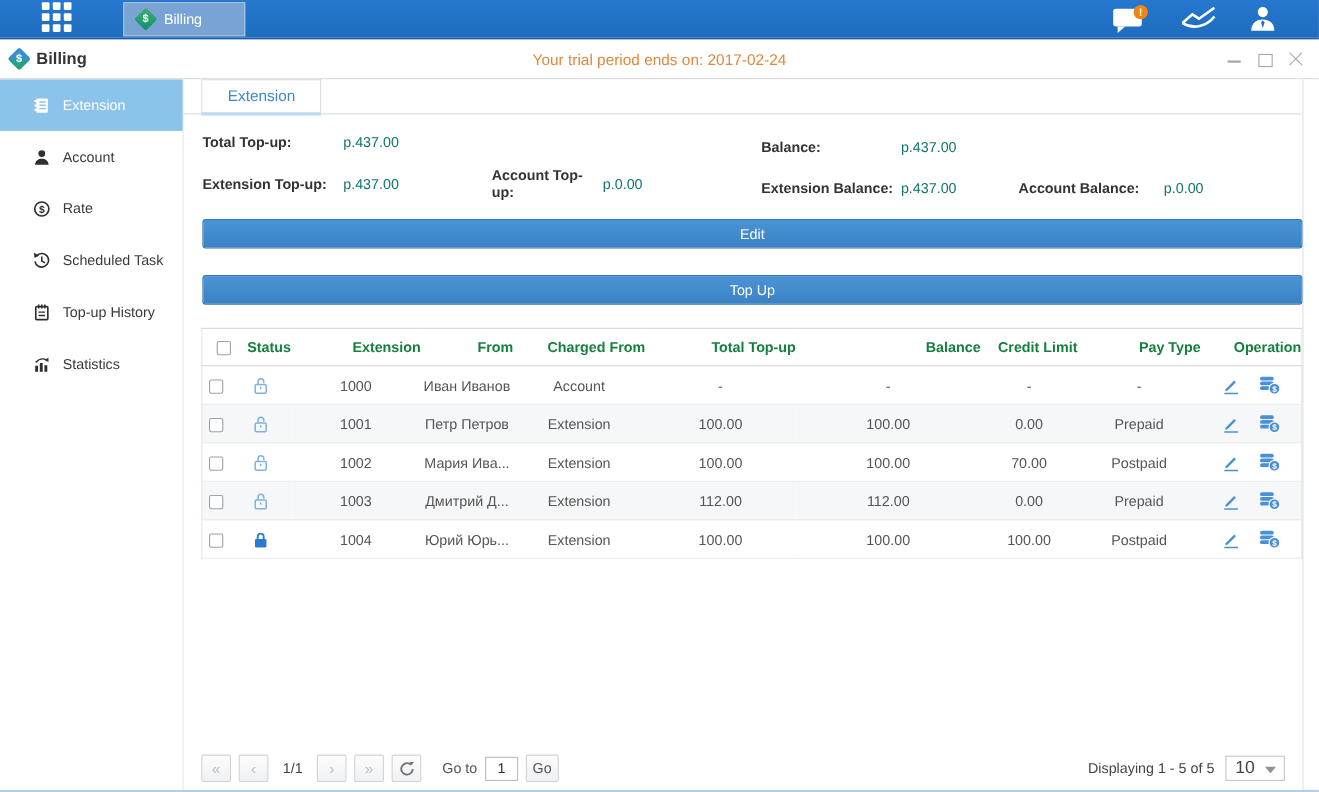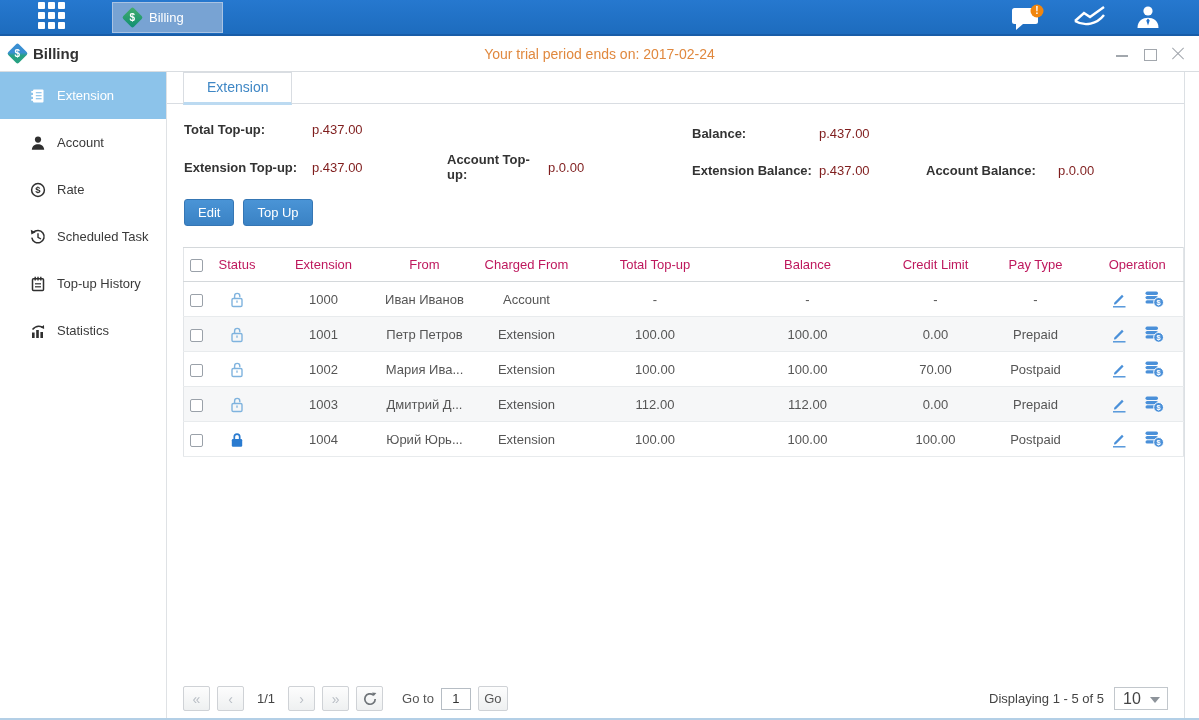--- a/index.html
+++ b/index.html
@@ -66,32 +66,32 @@
   .tab { position:absolute; left:16px; top:0; height:33px; padding:0 23px; line-height:29px;
          background:#fff; border:1px solid #d9dde2; border-bottom:3px solid #bcdaf1;
          color:#3f87c5; font-size:14px; cursor:pointer; z-index:2; }
 
   
   .summary { display:flex; margin:18px 0 0 17px; font-size:13px; }
   .sum-half { display:grid; row-gap:15px; align-items:center; }
   .sum-half.left  { width:508px; grid-template-columns:128px 135px 101px auto; }
   .sum-half.right { grid-template-columns:127px 107px 132px auto; }
   .sum-label { font-weight:bold; color:#333; }
-  .sum-value { color:#7f1d1d; }
-
-  
-  .actions { margin:17px 0 0 17px; display:flex; gap:9px; }
+  .sum-value { color:#0f766e; }
+
+  
+  .actions { margin:17px 0 0 17px; display:flex; gap:24px;flex-direction:column; }
   .btn-blue { background:linear-gradient(#4a94d6,#3a82c4); border:1px solid #3576b4;
               color:#fff; font-size:13px; height:27px; padding:0 13px; border-radius:3px;
               cursor:pointer; font-family:inherit; }
 
   
   table { border-collapse:collapse; margin:21px 0 0 16px; width:1000px; table-layout:fixed;
           font-size:13px; }
-  thead th { height:34px; font-weight:normal; color:#be185d; text-align:center;
+  thead th { height:34px; font-weight:bold; color:#15803d; text-align:right;
              border-top:1px solid #d4d8db; border-bottom:1px solid #d4d8db; background:#fff; }
   tbody td { height:35px; text-align:center; color:#555; border-bottom:1px solid #e8ebed; }
   table, thead th:first-child, tbody td:first-child { border-left:1px solid #e2e5e8; }
   thead th:last-child, tbody td:last-child { border-right:1px solid #e2e5e8; }
   tbody tr:nth-child(even) { background:#f6f7f8; }
   .cb { width:13px; height:13px; border:1px solid #9aa1a9; border-radius:2px; background:#fff;
         display:inline-block; vertical-align:middle; cursor:pointer; }
   .op-icons { display:flex; justify-content:center; gap:16px; align-items:center; }
   .op-icons svg { cursor:pointer; display:block; }
   td svg.lock { display:inline-block; vertical-align:middle; cursor:pointer; }

